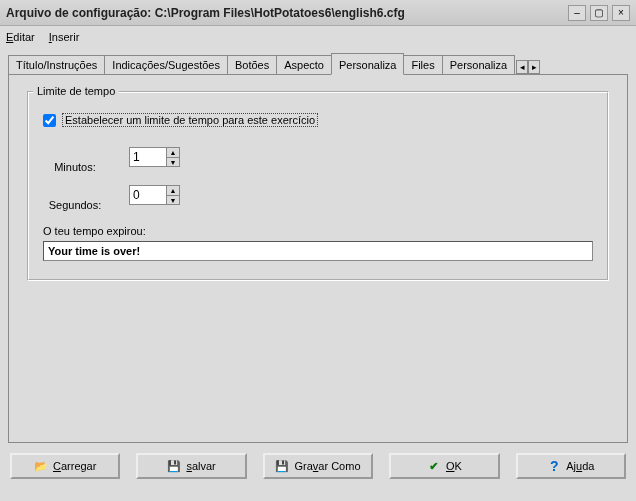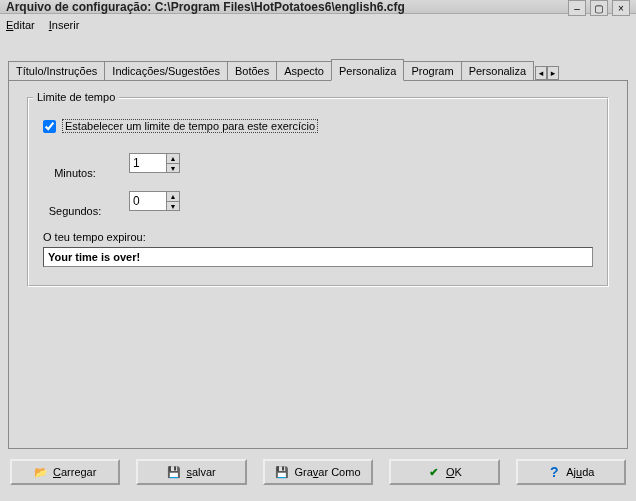--- a/index.html
+++ b/index.html
@@ -1,29 +1,29 @@
 <!DOCTYPE html>
 <html><head>
 <meta charset="utf-8">
 <style>
 * { box-sizing: border-box; margin: 0; padding: 0; font-family: Arial, sans-serif; }
 body { background: #dcdcdc; width: 636px; height: 501px; overflow: hidden; }
 
-.titlebar { background: linear-gradient(to bottom, #d8d8d8, #c8c8c8); height: 14px; display: flex; padding: 0 6px; border-bottom: 1px solid #aaa; }
+.titlebar { background: linear-gradient(to bottom, #d8d8d8, #c8c8c8); height: 26px; display: flex; align-items: center; padding: 0 6px; border-bottom: 1px solid #aaa; }
 .titlebar-title { flex: 1; font-size: 12px; font-weight: bold; color: #222; }
 .win-btns { display: flex; gap: 4px; }
 .win-btn { width: 18px; height: 16px; background: #dcdcdc; border: 1px solid #999; display: flex; align-items: center; justify-content: center; font-size: 10px; cursor: pointer; }
 
 .menubar { background: #dcdcdc; height: 22px; display: flex; align-items: center; padding: 8px 6px; font-size: 11px; gap: 14px; }
 .menubar span { cursor: pointer; }
 .menubar u { text-decoration: underline; }
 
 .content { padding: 4px 8px 8px 8px; }
 
-.tabs { display: flex; font-size: 11px; border-bottom: 1px solid #888; align-items: flex-end; margin-top: 18px; }
+.tabs { display: flex; font-size: 11px; border-bottom: 1px solid #888; align-items: flex-end; }
 .tab { padding: 3px 7px; border: 1px solid #888; border-bottom: none; background: #dcdcdc; margin-right: -1px; cursor: pointer; color: #000; white-space: nowrap; }
 .tab.active { background: #dcdcdc; position: relative; top: 1px; padding-top: 5px; z-index: 1; border-bottom: 1px solid #dcdcdc; }
 .tab-scroll { display: flex; flex-direction: row; font-size: 9px; line-height: 9px; margin-left: 2px; align-items: center; }
 .tab-scroll div { width: 12px; height: 14px; border: 1px solid #888; background: #dcdcdc; display: flex; align-items: center; justify-content: center; cursor: pointer; }
 
 .tab-panel { border: 1px solid #888; border-top: none; padding: 16px 18px 18px 18px; height: 368px; background: #dcdcdc; }
 
 .groove { border: 2px groove #fff; padding: 14px 14px 18px 14px; position: relative; }
 .groove-legend { position: absolute; top: -8px; left: 4px; background: #dcdcdc; padding: 0 4px; font-size: 11px; }
 
@@ -64,21 +64,21 @@
 </div>
 
 <div class="content">
 
   <div class="tabs">
     <div class="tab">Título/Instruções</div>
     <div class="tab">Indicações/Sugestões</div>
     <div class="tab">Botões</div>
     <div class="tab">Aspecto</div>
     <div class="tab active">Personaliza</div>
-    <div class="tab">Program</div>
+    <div class="tab">Files</div>
     <div class="tab">Personaliza</div>
     <div class="tab-scroll">
       <div>◂</div>
       <div>▸</div>
     </div>
   </div>
 
   <div class="tab-panel">
     <div class="groove">
       <div class="groove-legend">Limite de tempo</div>

